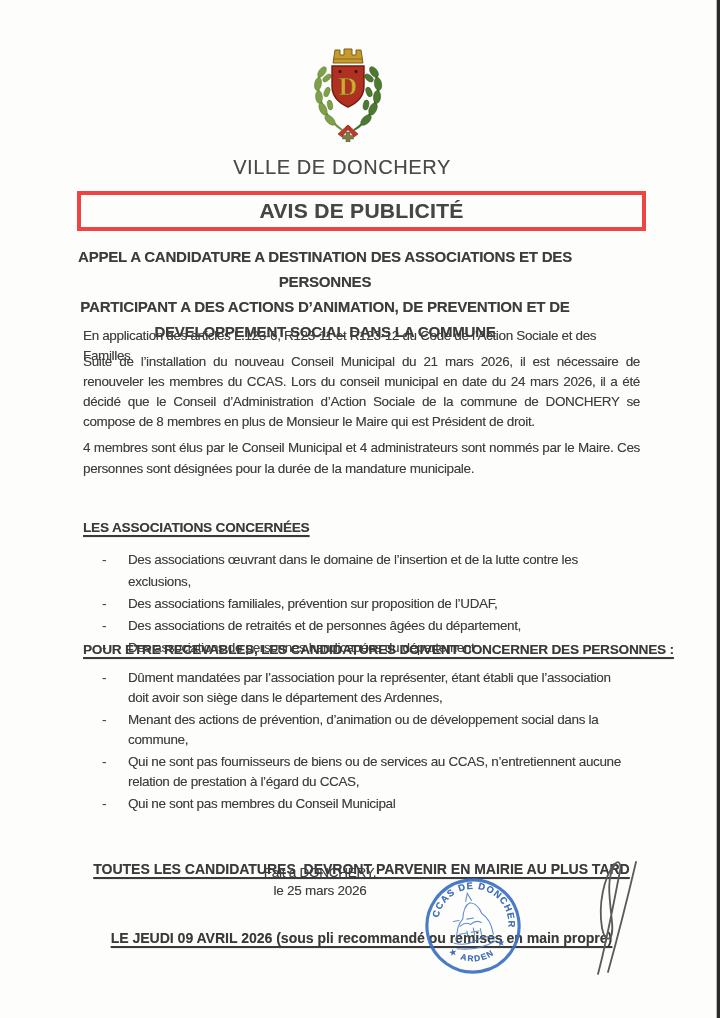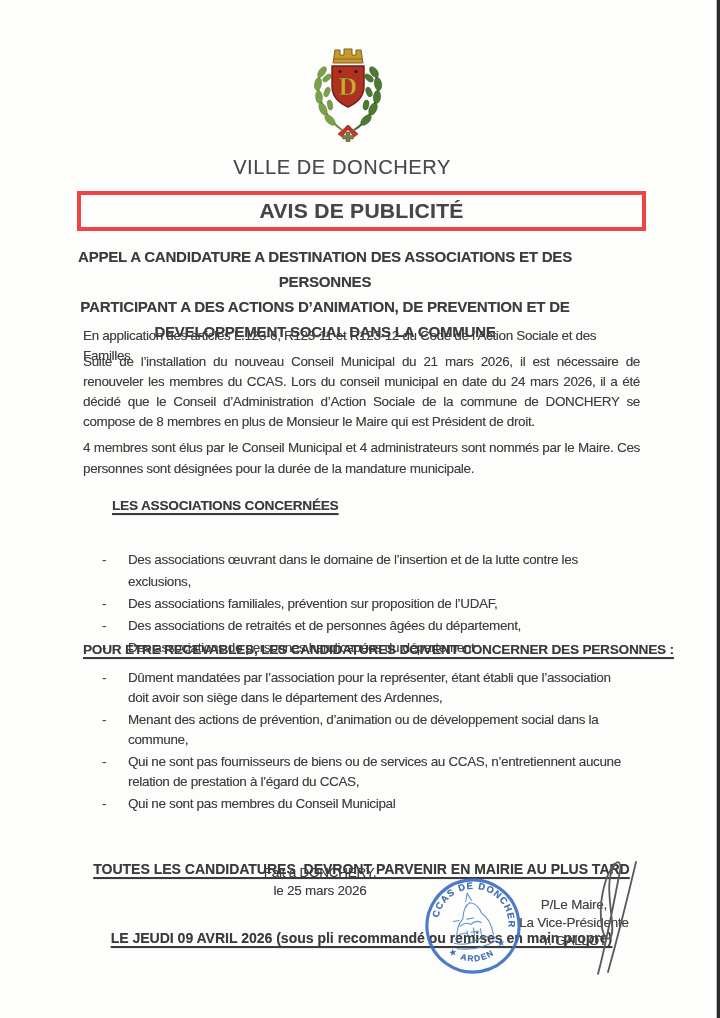--- a/index.html
+++ b/index.html
@@ -26,21 +26,21 @@
     font-weight:bold;font-size:15px;line-height:25px;color:#3c3c3c;letter-spacing:-0.2px;}
 
   .body-text{font-size:13.4px;letter-spacing:-0.3px;line-height:20px;color:#3e3e3e;}
   .intro{left:83px;top:326px;width:560px;}
   .para-installation{left:83px;top:352px;width:557px;text-align:justify;}
   .para-membres{left:83px;top:438px;width:557px;text-align:justify;line-height:20.5px;}
   .para-appel{left:86px;top:492px;width:557px;}
 
   .section-title{font-weight:bold;font-size:13.6px;letter-spacing:-0.2px;color:#3a3a3a;
     text-decoration:underline;text-underline-offset:3px;text-decoration-thickness:1.5px;}
-  .sec1-title{left:83px;top:498px;margin-left:29px;}
+  .sec1-title{left:83px;top:520px;}
   .sec2-title{left:83px;top:642px;}
 
   .bullet-list{left:100px;}
   .list1{top:549px;width:540px;}
   .list2{top:668px;width:528px;}
   .li{display:flex;margin-bottom:2px;}
   .list1 .li{line-height:22px;margin-bottom:0;}
   .list2 .li{line-height:20px;}
   .dash{flex:none;width:26px;padding-left:2px;}
 
@@ -190,25 +190,20 @@
         <textPath href="#arcTop" startOffset="2">CCAS DE DONCHERY</textPath>
       </text>
       <text font-size="8.6" font-weight="bold" fill="#3b70c3" letter-spacing="1.3">
         <textPath href="#arcBottom" startOffset="1">ARDENNES</textPath>
       </text>
       <text x="21" y="76" font-size="9" fill="#3b70c3">★</text>
       <text x="71" y="75" font-size="9" fill="#3b70c3">★</text>
     </g>
   </svg>
 
-  <div class="abs signature-block">
-    <div>P/Le Maire,</div>
-    <div>La Vice-Présidente</div>
-    <div>Y. GALLOT</div>
-  </div>
 
   <svg class="abs sig-svg" width="70" height="124" viewBox="0 0 70 124">
     <g fill="none" stroke="#5a5a5a" stroke-width="1.8" stroke-linecap="round">
       <path d="M36,8 C26,22 20,48 24,72 C27,88 36,86 34,66 C32,44 28,24 36,10 C39,3 45,5 41,20 C36,46 28,88 20,118"></path>
       <path d="M58,6 C50,40 40,80 30,116"></path>
     </g>
   </svg>
 
   <div class="abs scan-edge-soft"></div>
   <div class="abs scan-edge-right"></div>

